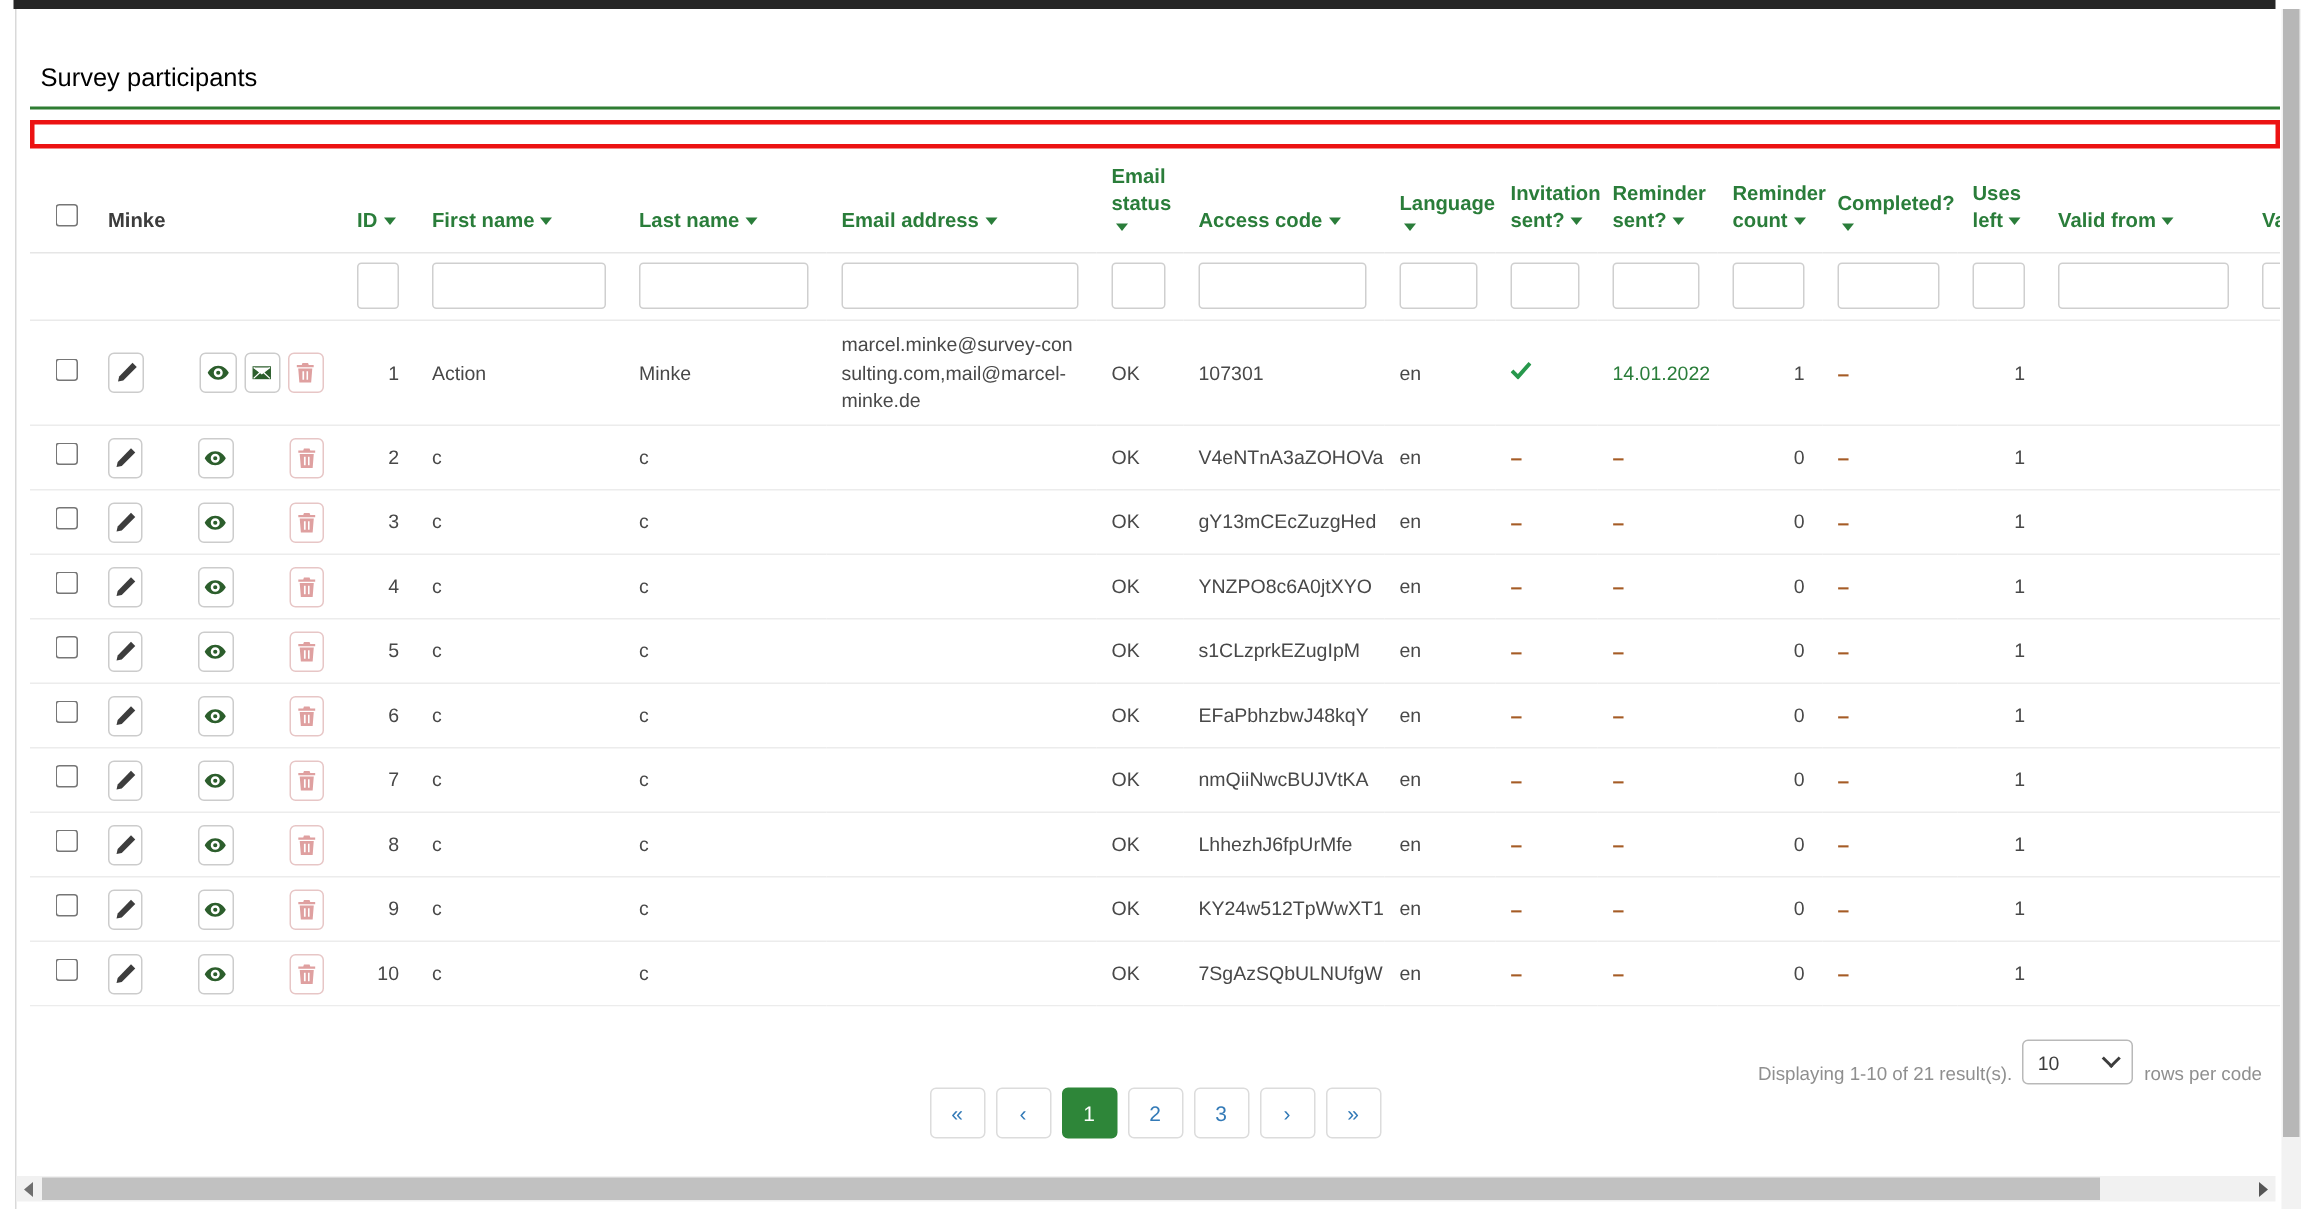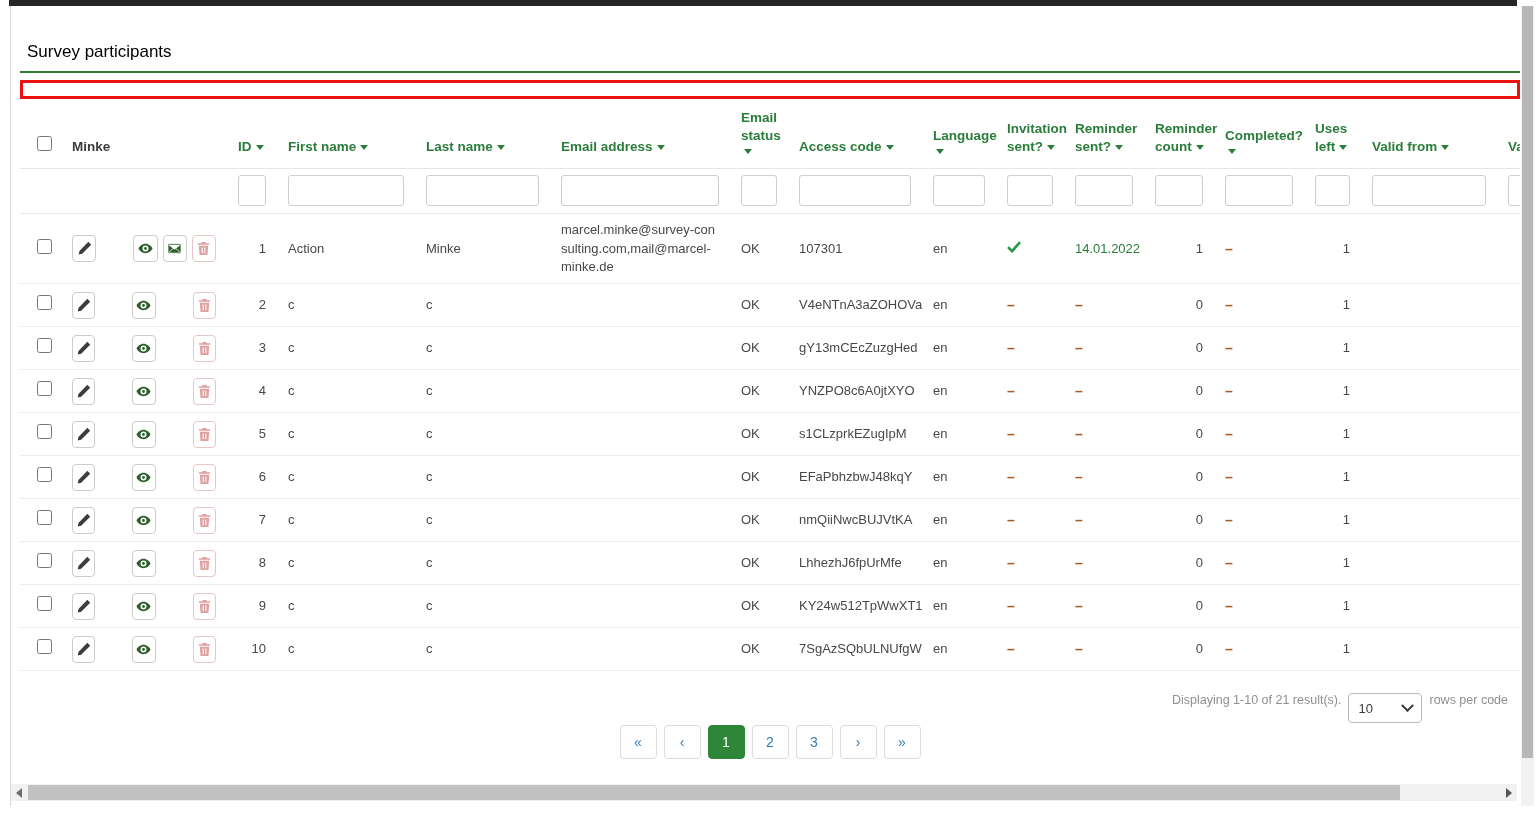--- a/index.html
+++ b/index.html
@@ -62,21 +62,21 @@
 
   .dash { color:#a55b25; font-weight:700; font-size:14px; }
   .date-green { color:#2a7d3a; }
 
   .footer { position:relative; height:92px; margin-top:14px; }
   .sel-btn { position:absolute; left:0; top:2px; height:30px; padding:0 12px; background:#fff;
              border:1px solid #ccc; border-radius:4px; font-size:13px; color:#3c3c3c; cursor:pointer;
              display:inline-flex; align-items:center; gap:7px; }
   .caret-up { display:inline-block; width:0; height:0; border-left:4px solid transparent;
               border-right:4px solid transparent; border-bottom:5px solid #3c3c3c; }
-  .summary-area { position:absolute; right:12px; top:8px; display:flex; align-items:flex-start; gap:7px; }
+  .summary-area { position:absolute; right:12px; top:8px; display:flex; align-items:flex-end; gap:7px; }
   .summary-text, .rpp-label { font-size:12.5px; color:#8f8f8f; }
   .rpp-select { width:74px; height:30px; border:1px solid #b9b9b9; border-radius:4px; background:#fff;
                 display:inline-flex; align-items:center; justify-content:space-between; padding:0 9px;
                 font-size:13px; color:#3d3d3d; cursor:pointer; }
   .chev { width:9px; height:9px; border-right:2px solid #3d3d3d; border-bottom:2px solid #3d3d3d;
           transform:rotate(45deg) translate(-2px,-2px); }
   .pager { position:absolute; left:0; right:0; top:40px; display:flex; justify-content:center; gap:7px; }
   .page-btn { min-width:37px; height:34px; padding:0 10px; border:1px solid #dcdcdc; border-radius:4px;
               background:#fff; color:#337ab7; font-size:14px; cursor:pointer; font-family:inherit; }
   .page-btn.active { background:#2e8639; border-color:#2e8639; color:#fff; }

